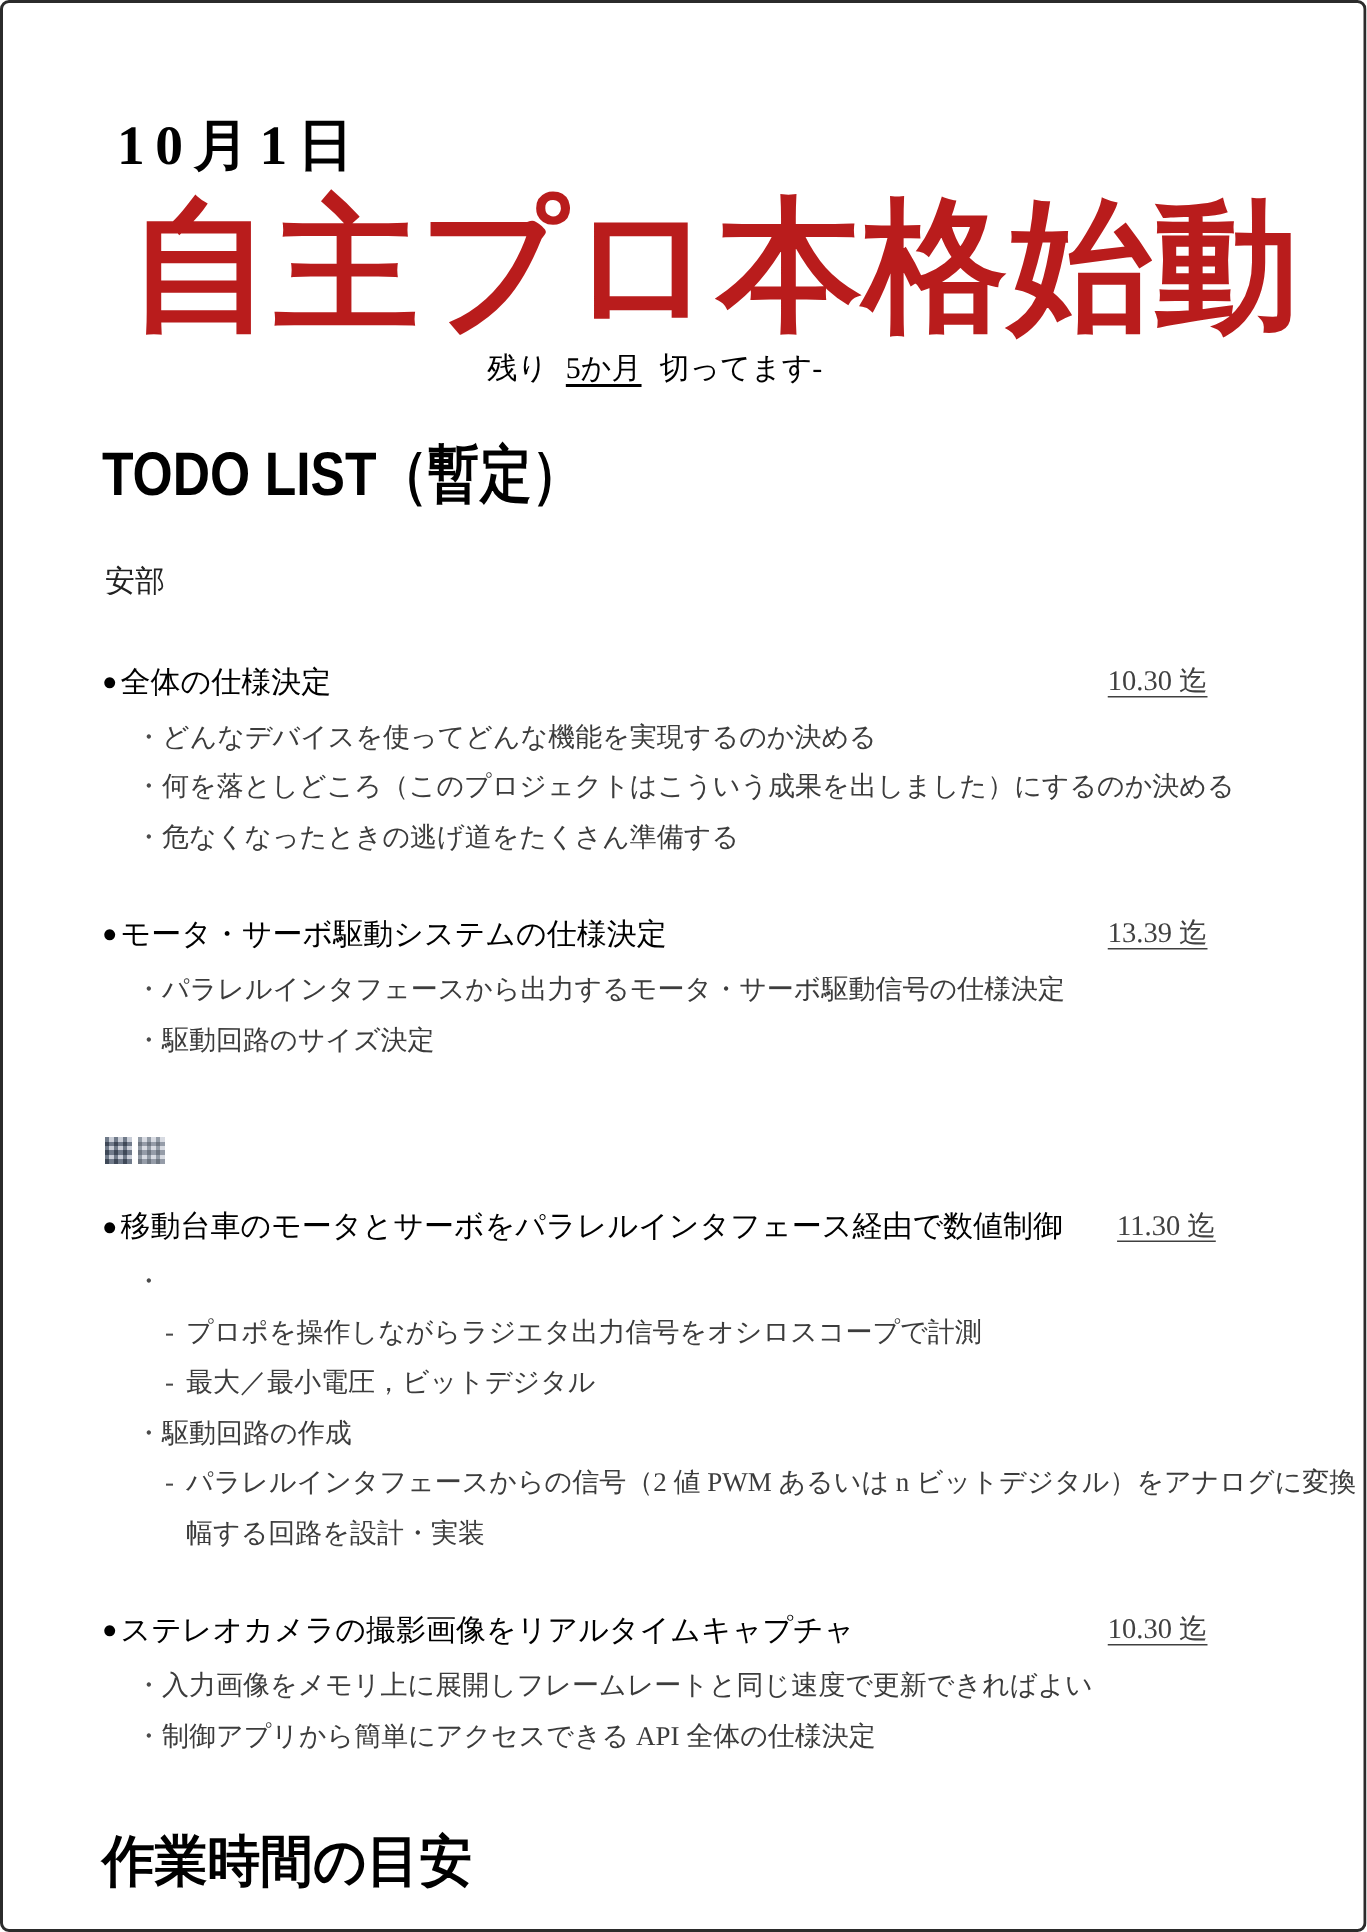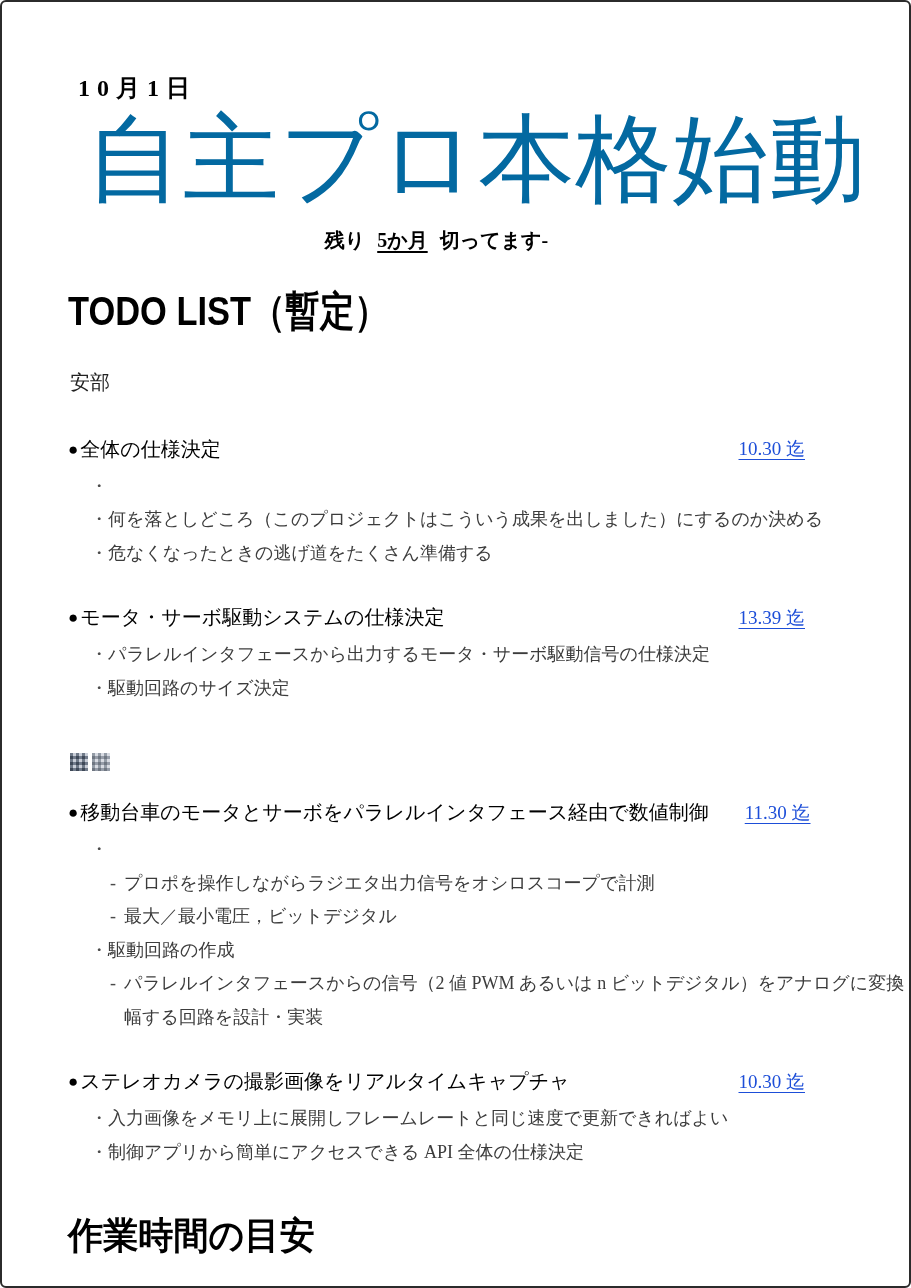--- a/index.html
+++ b/index.html
@@ -12,39 +12,39 @@
     border-radius: 6px;
     overflow: hidden;
     font-family: "Liberation Serif", serif;
     color: #1a1a1a;
     position: relative;
   }
   .content { padding: 0 104px 0 66px; }
 
   .date-heading {
     margin: 70px 0 0 10px;
-    font-size: 24px;
+    font-size: 37px;
     font-weight: bold;
     letter-spacing: 7px;
     color: #000;
   }
   .main-title {
-    margin: 6px 0 16px 18px;
+    margin: 6px 0 3px 18px;
     font-size: 96px;
-    font-weight: normal;
+    font-weight: bold;
     line-height: 1.05;
     letter-spacing: 1px;
-    color: #0369a1;
+    color: #b91c1c;
     white-space: nowrap;
   }
   .subtitle {
     margin-top: 1px;
     text-align: center;
     font-size: 20px;
-    font-weight: bold;
+    font-weight: normal;
     color: #000;
   }
   .subtitle .hl {
     text-decoration: underline;
     text-underline-offset: 4px;
     padding: 0 8px;
     margin: 0 4px;
   }
   .todo-heading {
     margin: 30px 0 0 0;
@@ -60,32 +60,32 @@
   .owner {
     margin: 30px 0 0 2px;
     font-size: 20px;
     color: #222;
   }
 
   .todo-section { margin-top: 40px; }
   .sec-head {
     display: flex;
     justify-content: space-between;
-    align-items: center;
+    align-items: flex-start;
     gap: 36px;
   }
   .sec-title {
     font-size: 20px;
     color: #000;
     white-space: nowrap;
   }
   .sec-title .bullet { font-size: 17px; margin-right: 2px; position: relative; top: -1px; }
   .deadline {
     font-size: 19px;
-    color: #1d4ed8;
+    color: #404040;
     text-decoration: underline;
     text-underline-offset: 4px;
     white-space: nowrap;
   }
   .items { list-style: none; margin: 12px 0 0 22px; padding: 0; }
   .items li {
     display: flex;
     margin-top: 11px;
     font-size: 18px;
     line-height: 1.25;
@@ -138,20 +138,21 @@
     <div class="owner">安部</div>
 
     <section class="todo-section">
       <div class="sec-head">
         <div class="sec-title"><span class="bullet">●</span><span>全体の仕様決定</span></div>
         <div class="deadline">10.30 迄</div>
       </div>
       <ul class="items">
         <li class="lv1">
             <span class="marker">・</span>
+            <span>どんなデバイスを使ってどんな機能を実現するのか決める</span>
           </li>
         <li class="lv1">
             <span class="marker">・</span>
             <span>何を落としどころ（このプロジェクトはこういう成果を出しました）にするのか決める</span>
           </li>
         <li class="lv1">
             <span class="marker">・</span>
             <span>危なくなったときの逃げ道をたくさん準備する</span>
           </li>
       </ul>

